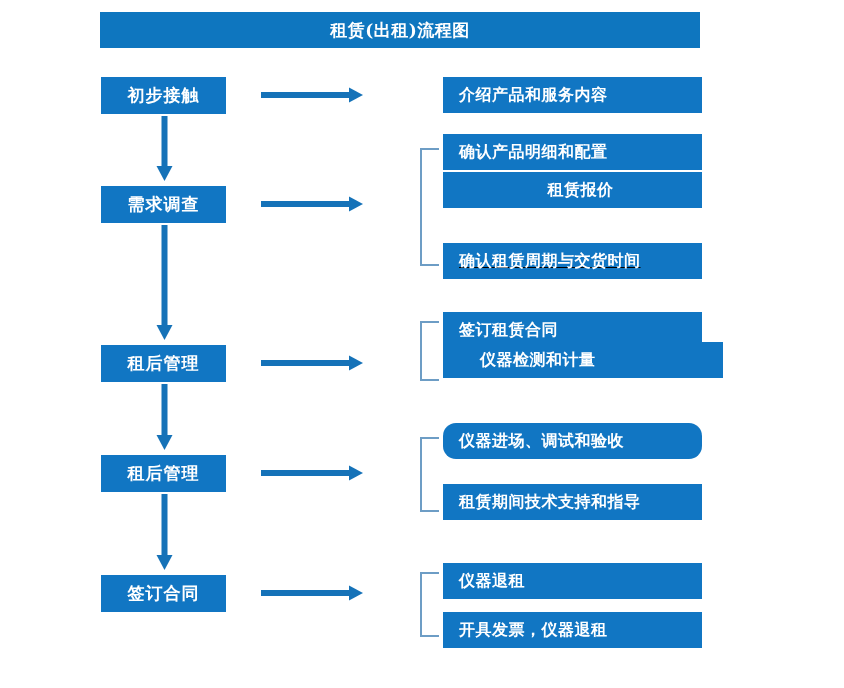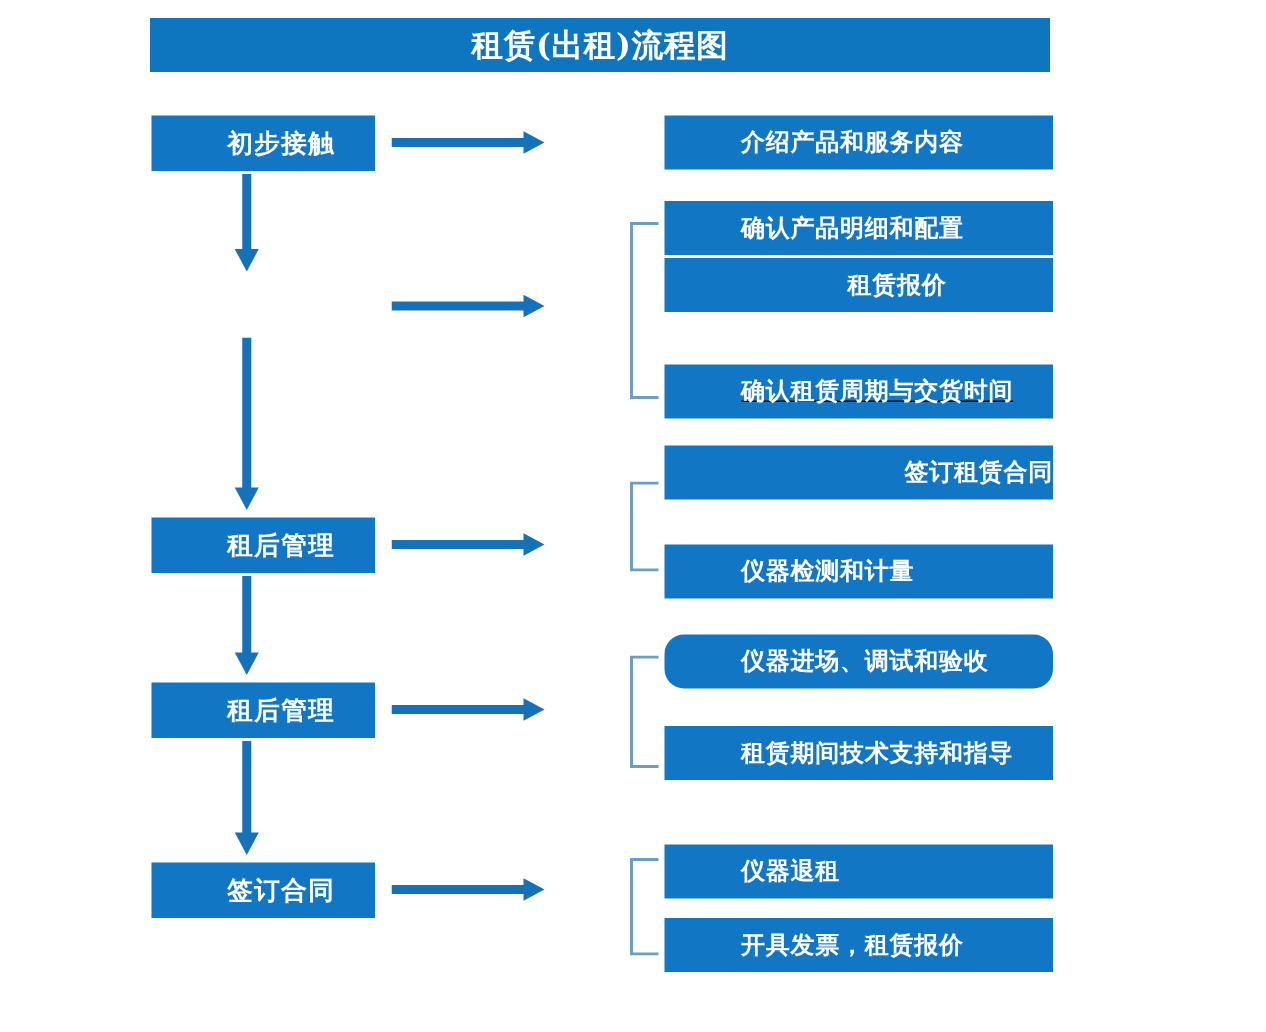--- a/index.html
+++ b/index.html
@@ -26,37 +26,36 @@
     top: 12px;
     width: 600px;
     height: 36px;
     background: #0E76BF;
     display: flex;
     align-items: center;
     justify-content: center;
   }
   .title-bar .title-text {
     color: #ffffff;
-    font-size: 21px;
+    font-size: 17px;
     font-weight: bold;
     letter-spacing: 0.5px;
     font-family: "DejaVu Serif", "Liberation Serif", serif;
   }
 
   
   .stage-box {
     position: absolute;
     left: 101px;
     width: 125px;
     height: 37px;
     background: #1176C3;
     display: flex;
     align-items: center;
     justify-content: center;
-    padding-left: 24px;
   }
   .stage-box .stage-text {
     color: #ffffff;
     font-size: 17px;
     font-weight: bold;
     font-family: "DejaVu Serif", "Liberation Serif", serif;
     letter-spacing: 1px;
   }
 
   
@@ -70,21 +69,20 @@
     align-items: center;
   }
   .detail-box .detail-text {
     color: #ffffff;
     font-size: 16px;
     font-weight: bold;
     font-family: "DejaVu Serif", "Liberation Serif", serif;
     padding-left: 16px;
     letter-spacing: 0.5px;
     white-space: nowrap;
-    margin-left: 35px;
   }
 
   
   .h-arrow {
     position: absolute;
     left: 261px;
     width: 103px;
     height: 16px;
   }
   .h-arrow svg { display: block; }
@@ -110,20 +108,23 @@
 
 <div id="canvas">
 
   <div class="title-bar">
     <span class="title-text">租赁(出租)流程图</span>
   </div>
 
   <div class="stage-box" style="top:77px;">
     <span class="stage-text">初步接触</span>
   </div>
+  <div class="stage-box" style="top:186px;">
+    <span class="stage-text">需求调查</span>
+  </div>
   <div class="stage-box" style="top:345px;">
     <span class="stage-text">租后管理</span>
   </div>
   <div class="stage-box" style="top:455px;">
     <span class="stage-text">租后管理</span>
   </div>
   <div class="stage-box" style="top:575px;">
     <span class="stage-text">签订合同</span>
   </div>
 
@@ -211,34 +212,34 @@
   <div class="detail-box" style="top:134px;">
     <span class="detail-text">确认产品明细和配置</span>
   </div>
   <div class="detail-box" style="top:172px;justify-content:center;">
     <span class="detail-text">租赁报价</span>
   </div>
   <div class="detail-box" style="top:243px;text-decoration:underline;">
     <span class="detail-text">确认租赁周期与交货时间</span>
   </div>
 
-  <div class="detail-box" style="top:297px;justify-content:flex-end;">
+  <div class="detail-box" style="top:312px;">
     <span class="detail-text">签订租赁合同</span>
   </div>
-  <div class="detail-box" style="top:363px;">
+  <div class="detail-box" style="top:342px;padding-left:21px;">
     <span class="detail-text">仪器检测和计量</span>
   </div>
 
   <div class="detail-box" style="top:423px;border-radius:13px;">
     <span class="detail-text">仪器进场、调试和验收</span>
   </div>
   <div class="detail-box" style="top:484px;">
     <span class="detail-text">租赁期间技术支持和指导</span>
   </div>
 
   <div class="detail-box" style="top:563px;">
     <span class="detail-text">仪器退租</span>
   </div>
   <div class="detail-box" style="top:612px;">
-    <span class="detail-text">开具发票，租赁报价</span>
+    <span class="detail-text">开具发票，仪器退租</span>
   </div>
 
 </div>
 
 </body></html>

